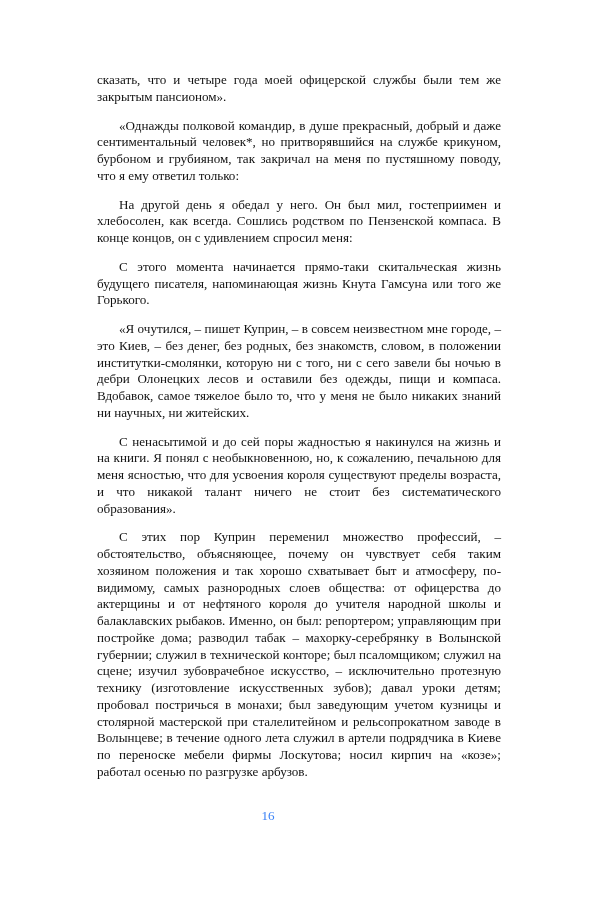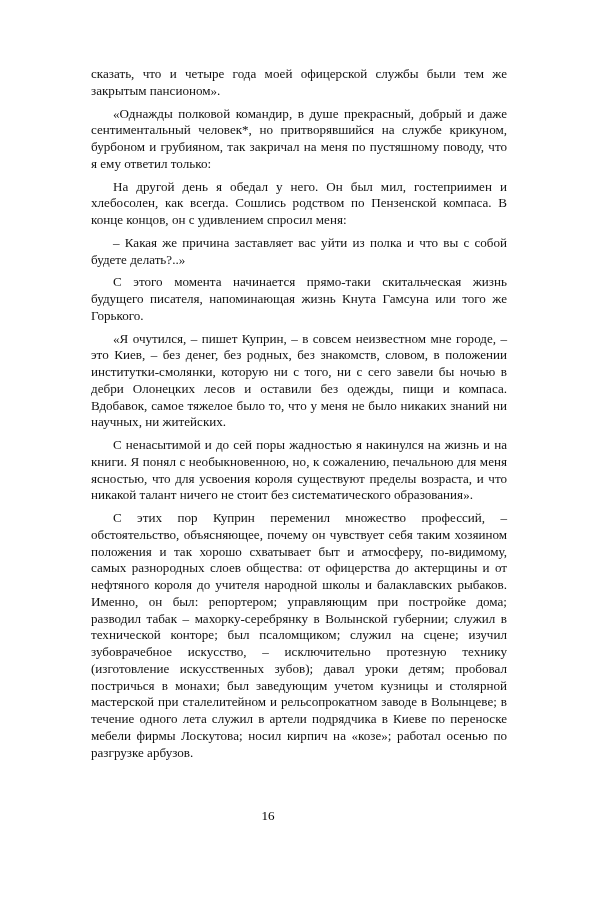--- a/index.html
+++ b/index.html
@@ -23,21 +23,21 @@
     top: 60px;
     width: 428px;
     font-size: 13.1px;
     line-height: 16.75px;
     text-align: justify;
     text-justify: inter-word;
     color: #111111;
     -webkit-font-smoothing: antialiased;
   }
   .text-block p {
-    margin: 6px;
+    margin: 12px;
     padding: 0;
     text-indent: 22px;
     text-align: justify;
     hyphens: manual;
     font-family: Liberation Serif, serif;
   }
   
   .text-block p.cont {
     text-indent: 0;
   }
@@ -46,34 +46,33 @@
     text-indent: 22px;
   }
   .page-number {
     position: absolute;
     left: 0;
     top: 808px;
     width: 536px;
     text-align: center;
     font-size: 13.1px;
     line-height: 16px;
-    color: #000000;
+    color: #3b82f6;
     font-family: "Liberation Serif", "DejaVu Serif", serif;
   }
 </style>
 </head>
 <body>
 
 <div class="page">
 
   <div class="text-block">
     <p class="cont">сказать, что и четыре года моей офицерской службы были тем же закрытым пансионом».</p>
     <p>«Однажды полковой командир, в душе прекрасный, добрый и даже сентиментальный человек*, но притворявшийся на службе крикуном, бурбоном и грубияном, так закричал на меня по пустяшному поводу, что я ему ответил только:</p>
     <p>На другой день я обедал у него. Он был мил, гостеприимен и хлебосолен, как всегда. Сошлись родством по Пензенской компаса. В конце концов, он с удивлением спросил меня:</p>
-    <p class="speech">– Какая же причина заставляет вас уйти из полка и что вы с собой будете делать?..»</p>
     <p>С этого момента начинается прямо-таки скитальческая жизнь будущего писателя, напоминающая жизнь Кнута Гамсуна или того же Горького.</p>
     <p>«Я очутился, – пишет Куприн, – в совсем неизвестном мне городе, – это Киев, – без денег, без родных, без знакомств, словом, в положении институтки-смолянки, которую ни с того, ни с сего завели бы ночью в дебри Олонецких лесов и оставили без одежды, пищи и компаса. Вдобавок, самое тяжелое было то, что у меня не было никаких знаний ни научных, ни житейских.</p>
     <p>С ненасытимой и до сей поры жадностью я накинулся на жизнь и на книги. Я понял с необыкновенною, но, к сожалению, печальною для меня ясностью, что для усвоения короля существуют пределы возраста, и что никакой талант ничего не стоит без систематического образования».</p>
     <p>С этих пор Куприн переменил множество профессий, – обстоятельство, объясняющее, почему он чувствует себя таким хозяином положения и так хорошо схватывает быт и атмосферу, по-видимому, самых разнородных слоев общества: от офицерства до актерщины и от нефтяного короля до учителя народной школы и балаклавских рыбаков. Именно, он был: репортером; управляющим при постройке дома; разводил табак – махорку-серебрянку в Волынской губернии; служил в технической конторе; был псаломщиком; служил на сцене; изучил зубоврачебное искусство, – исключительно протезную технику (изготовление искусственных зубов); давал уроки детям; пробовал постричься в монахи; был заведующим учетом кузницы и столярной мастерской при сталелитейном и рельсопрокатном заводе в Волынцеве; в течение одного лета служил в артели подрядчика в Киеве по переноске мебели фирмы Лоскутова; носил кирпич на «козе»; работал осенью по разгрузке арбузов.</p>
   </div>
 
   <div class="page-number">16</div>
 
 </div>
 

